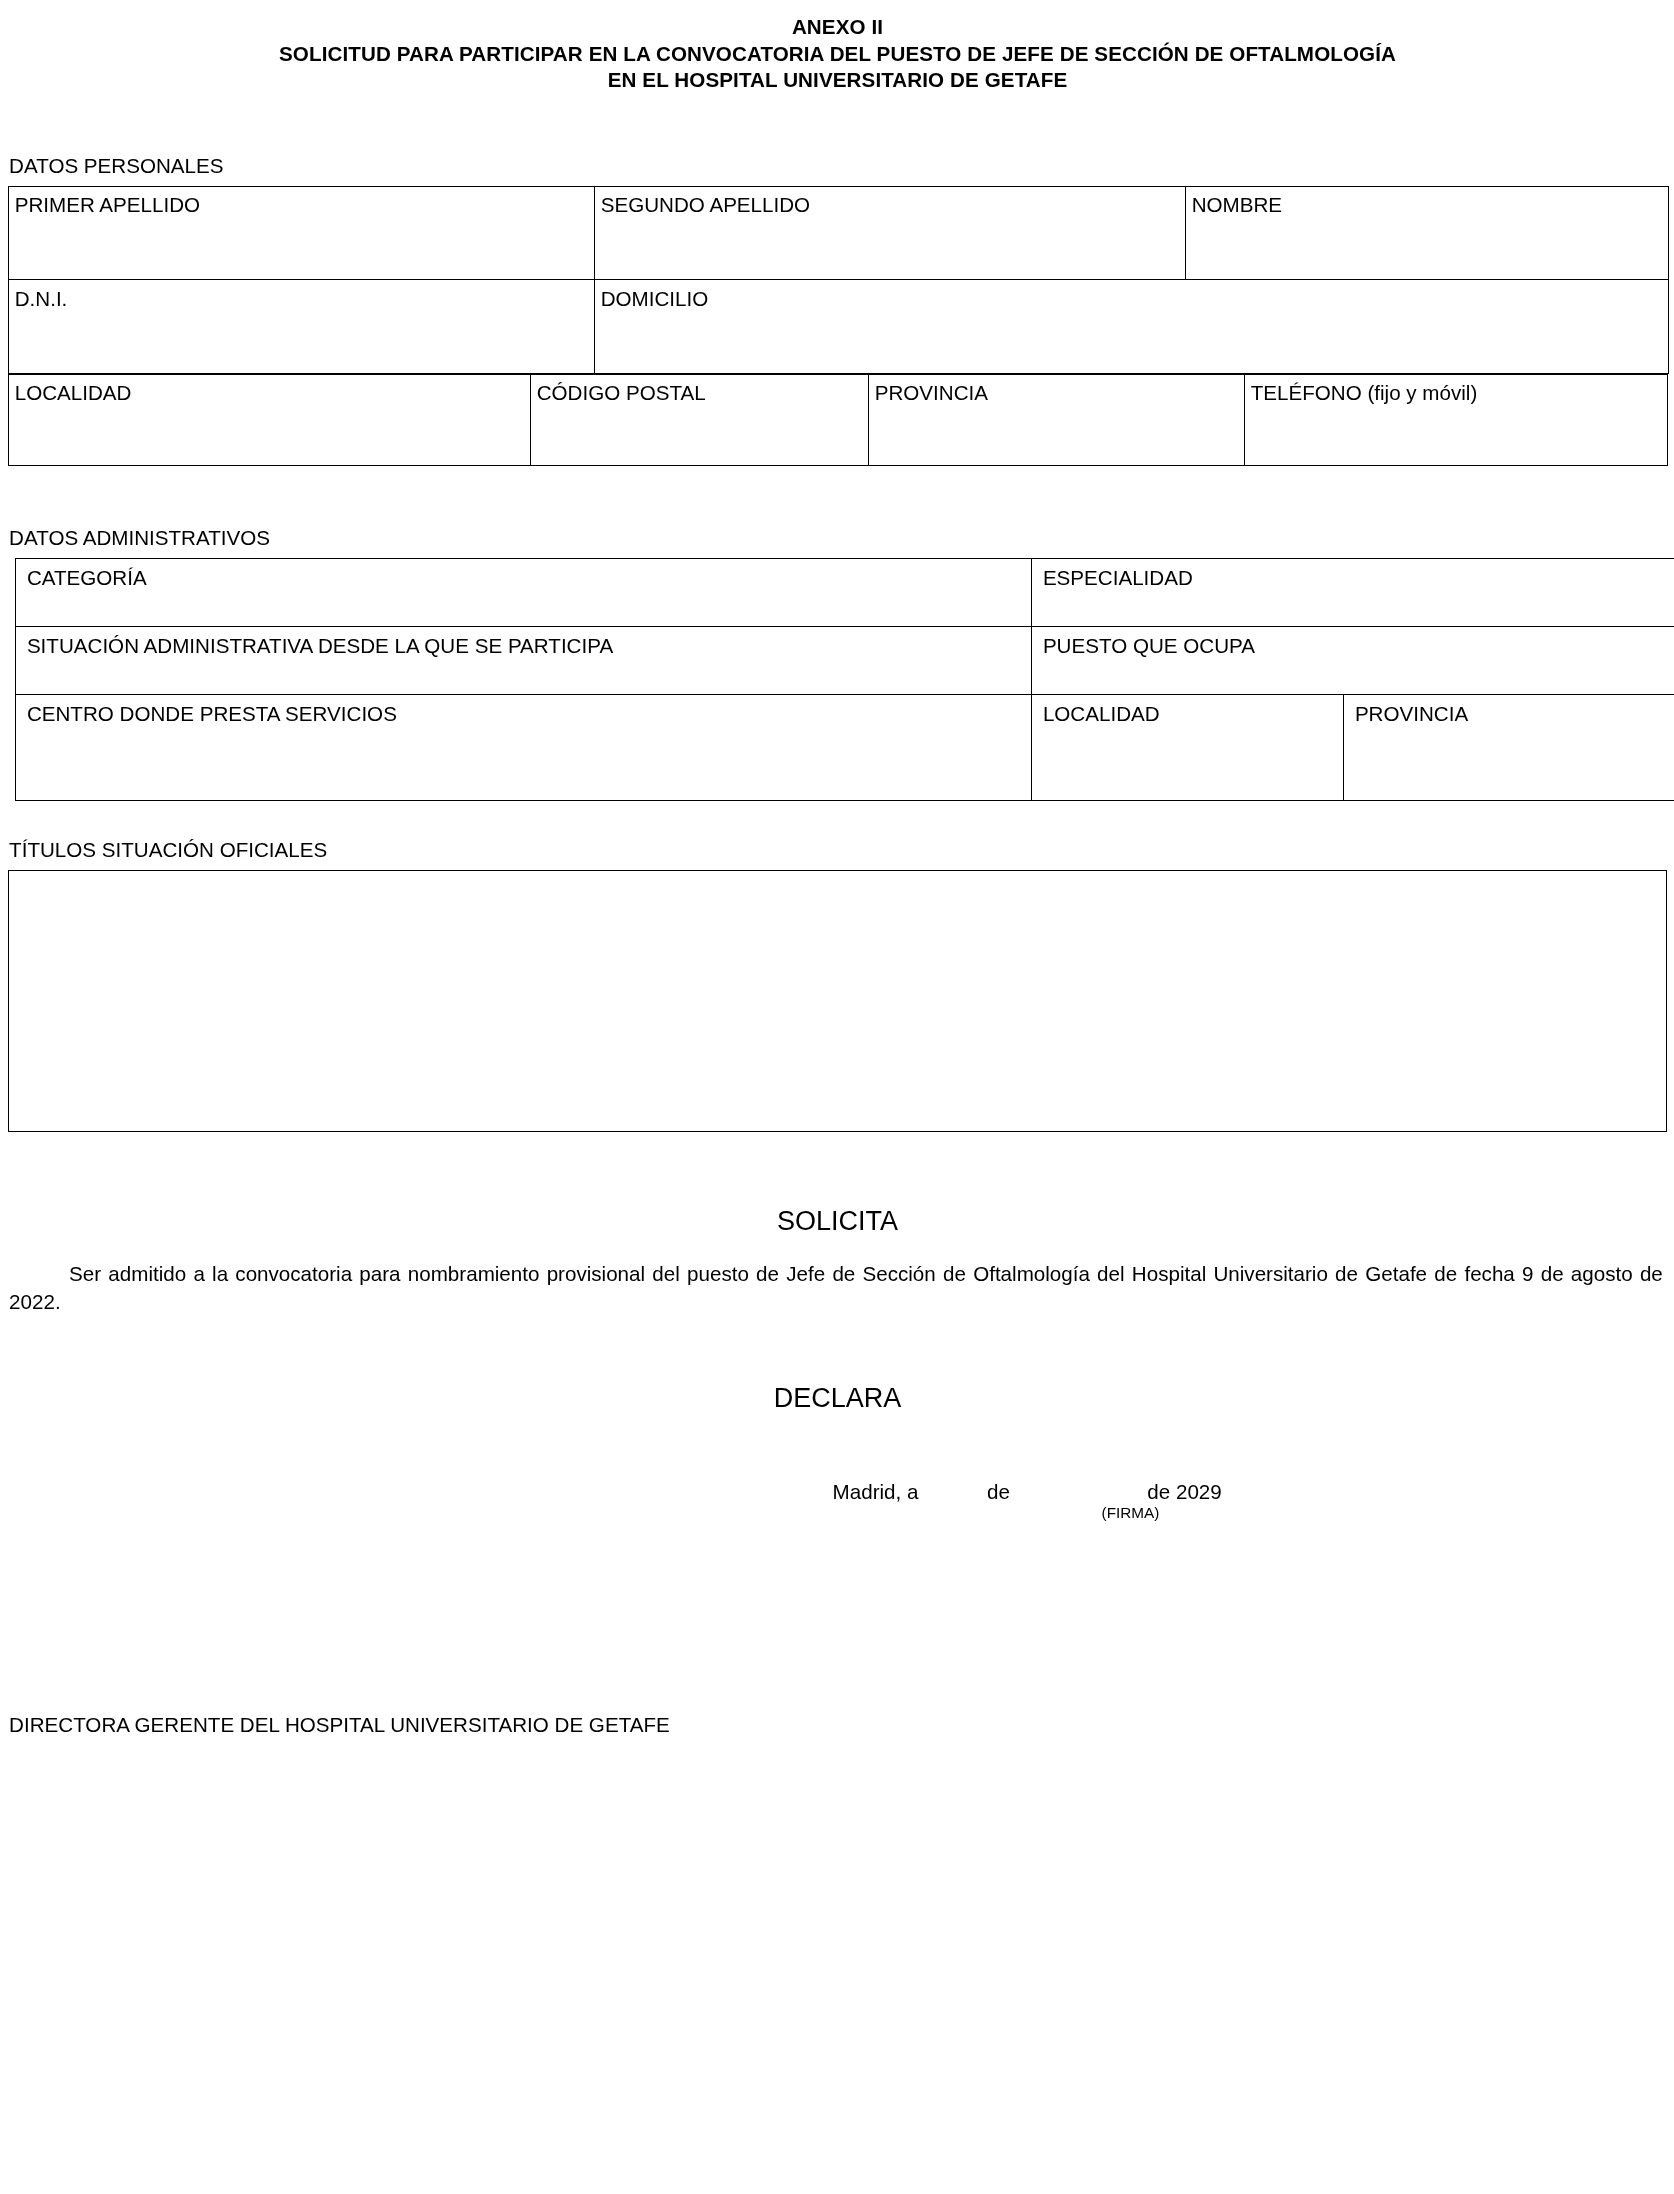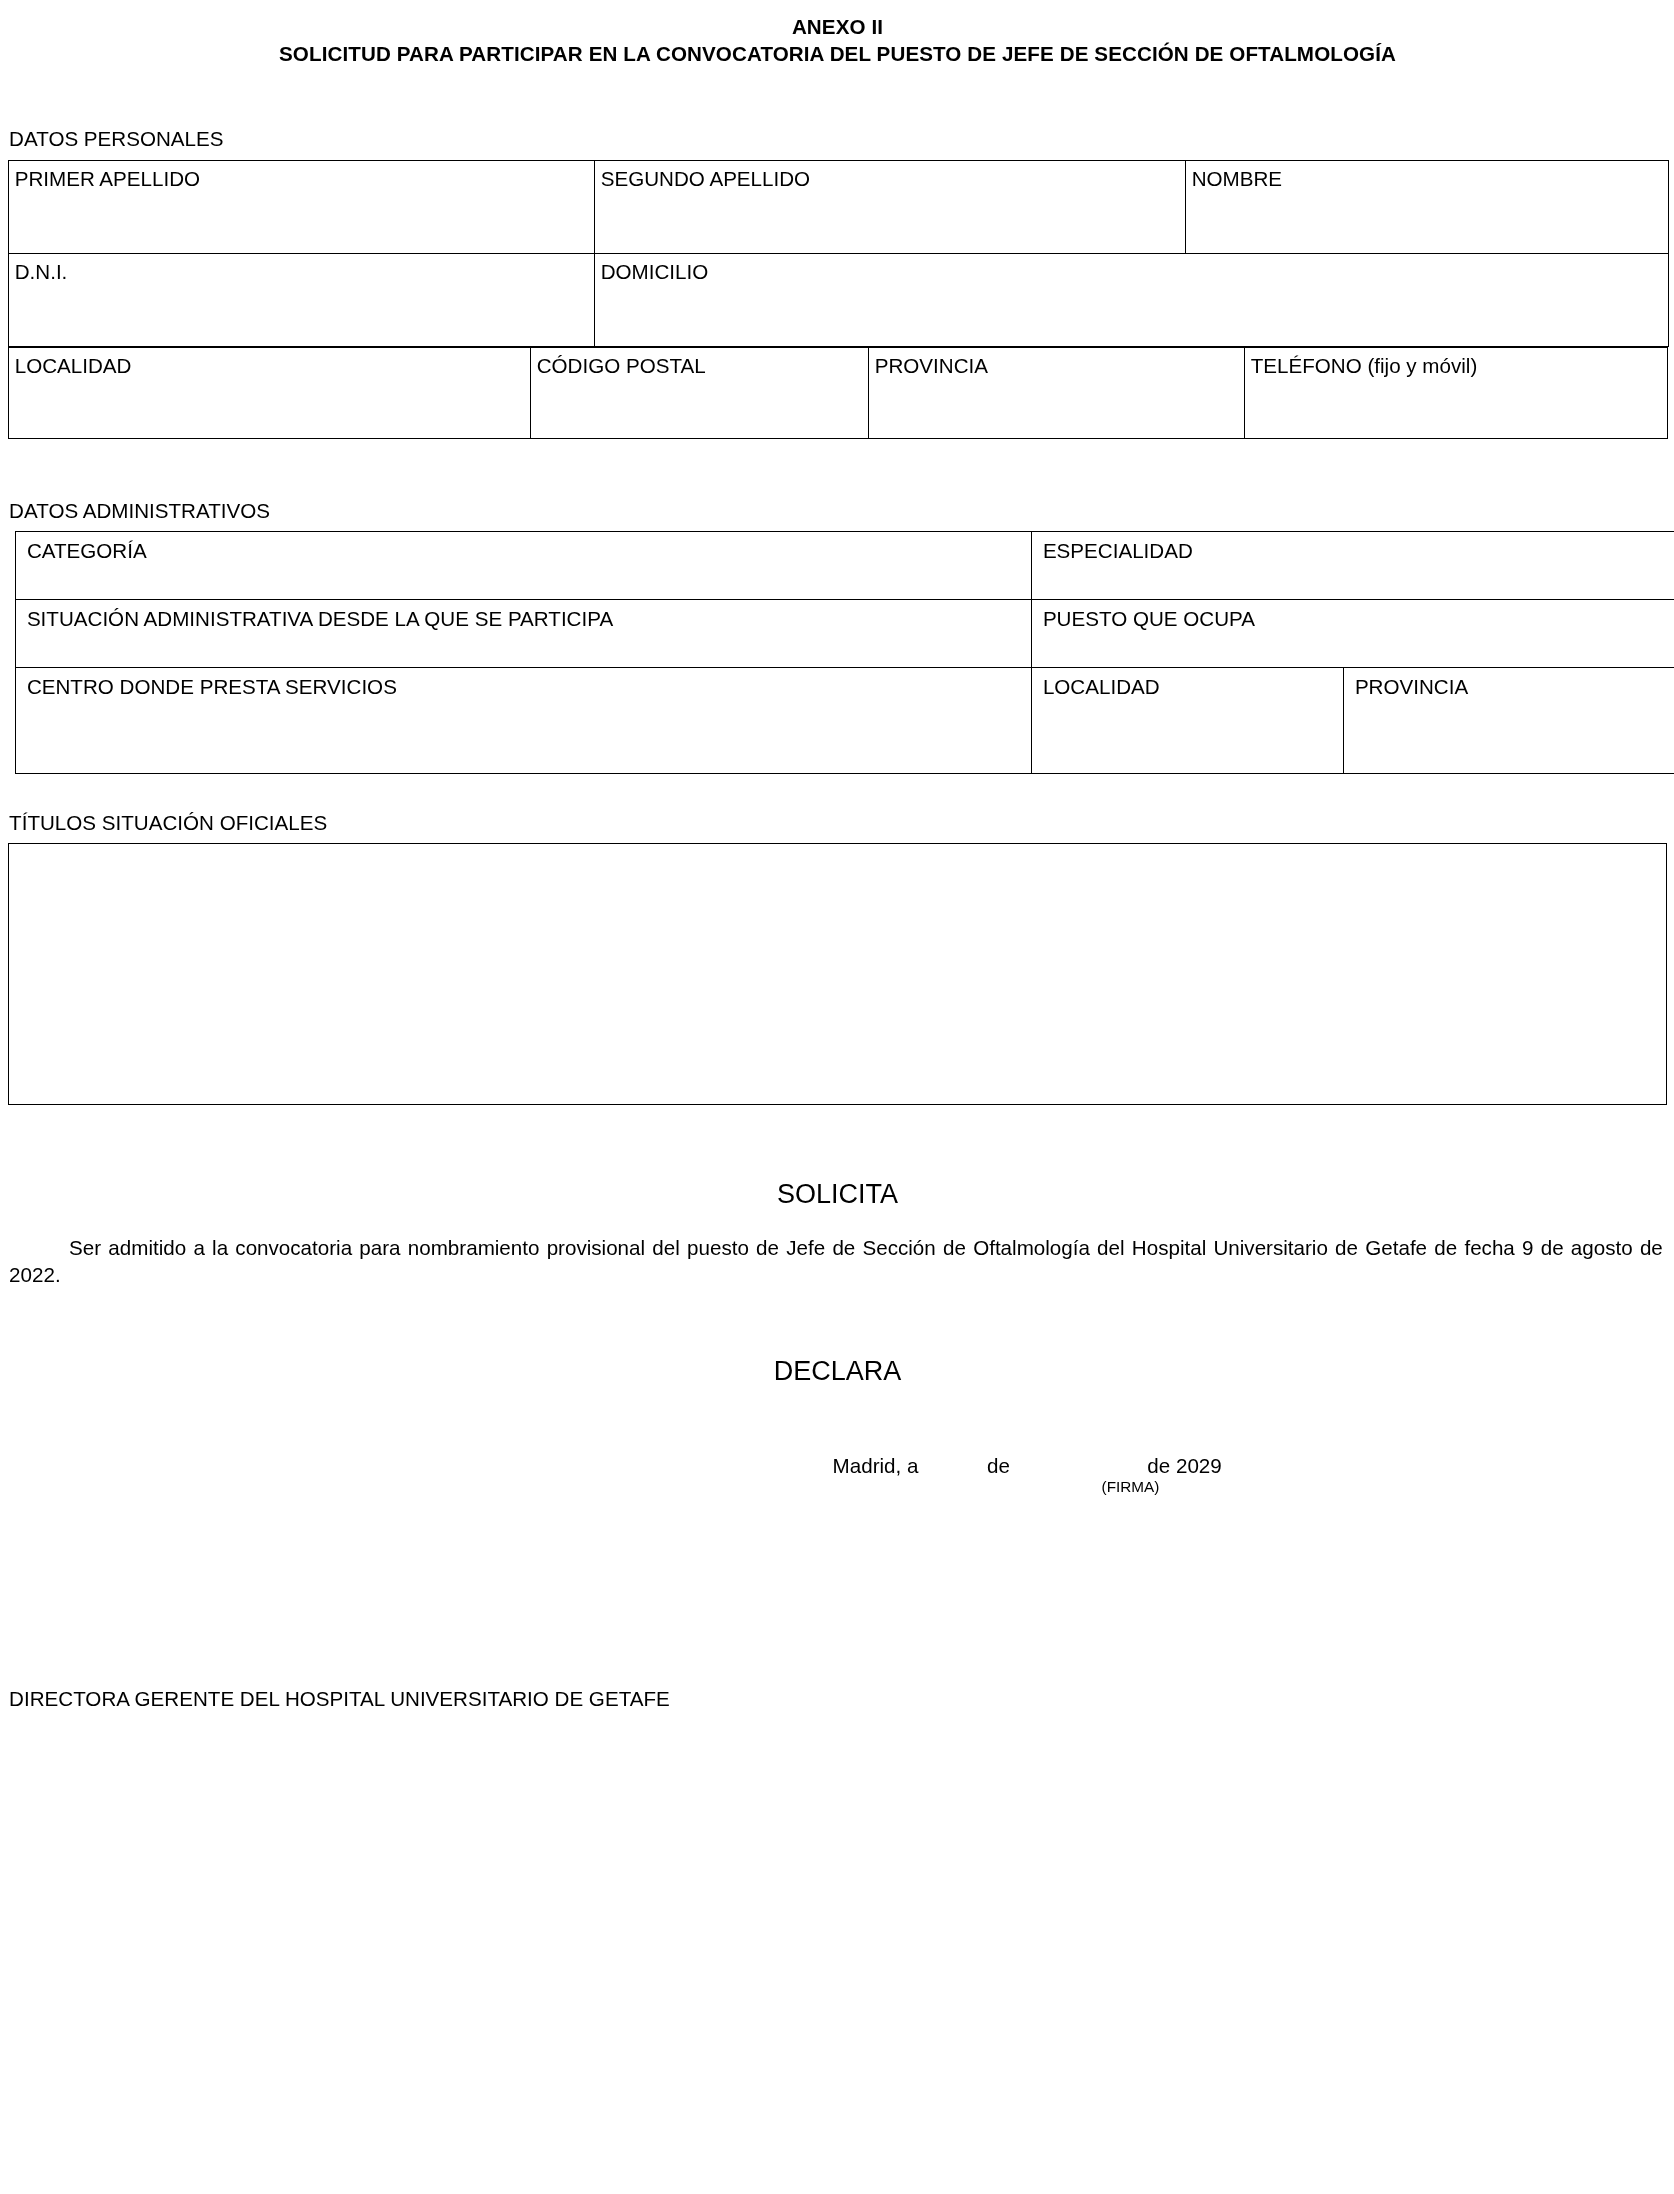--- a/index.html
+++ b/index.html
@@ -138,20 +138,21 @@
   .gap-f { height: 191px; }
 </style>
 </head>
 <body>
 
 <div class="page">
 
   <div class="doc-header">
     <span class="line1">ANEXO II</span>
     <span class="line2">SOLICITUD PARA PARTICIPAR EN LA CONVOCATORIA DEL PUESTO DE JEFE DE SECCIÓN DE OFTALMOLOGÍA</span>
+    <span class="line3">EN EL HOSPITAL UNIVERSITARIO DE GETAFE</span>
   </div>
 
   <div class="spacer-lg"></div>
 
   <div class="section-caption">DATOS PERSONALES</div>
 
   <table class="formtable">
     <colgroup>
       <col style="width:586px">
       <col style="width:591px">

